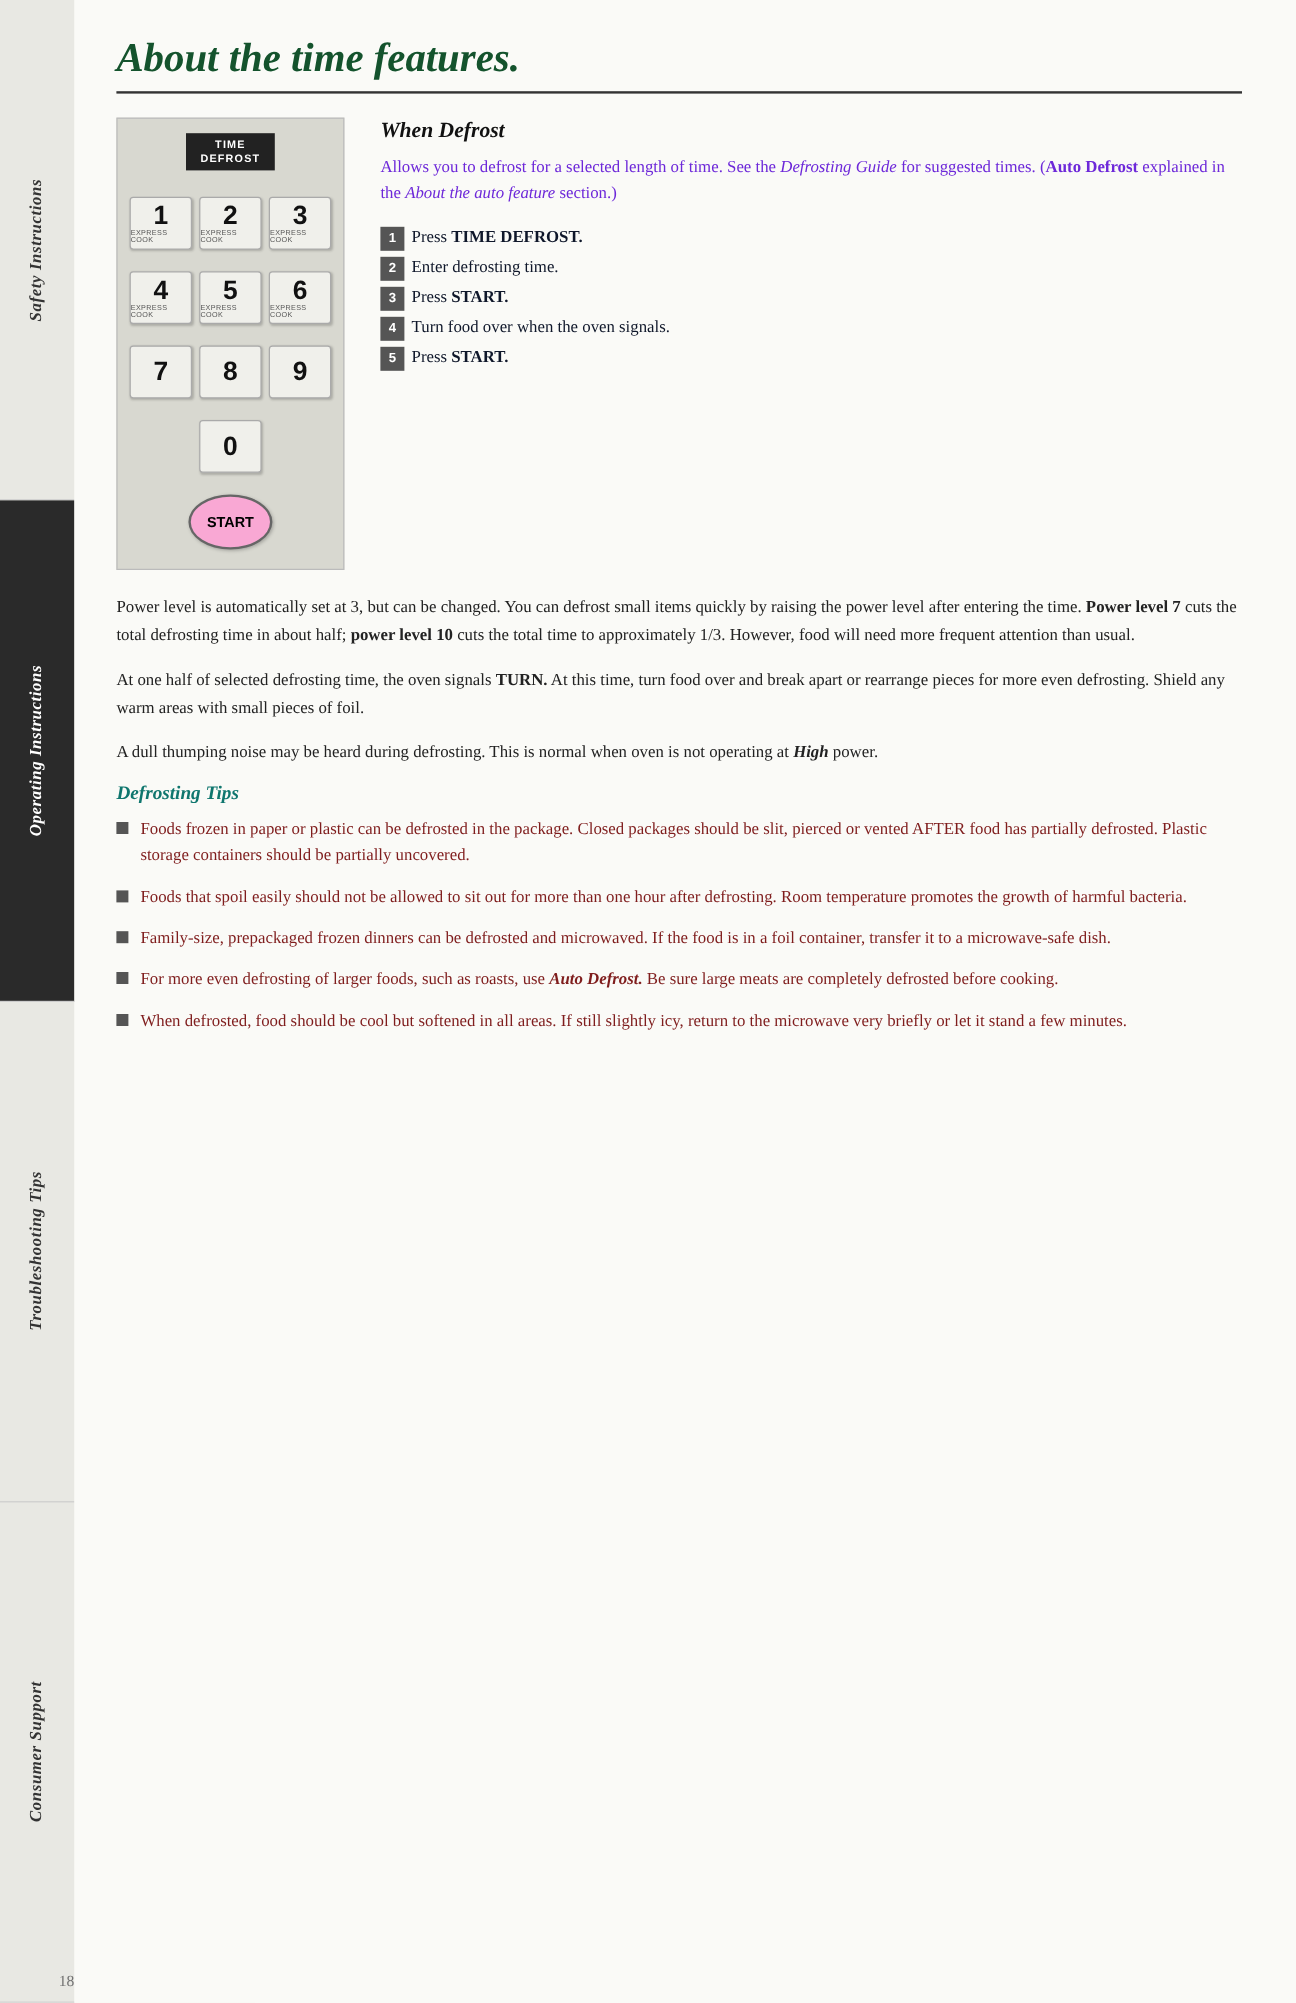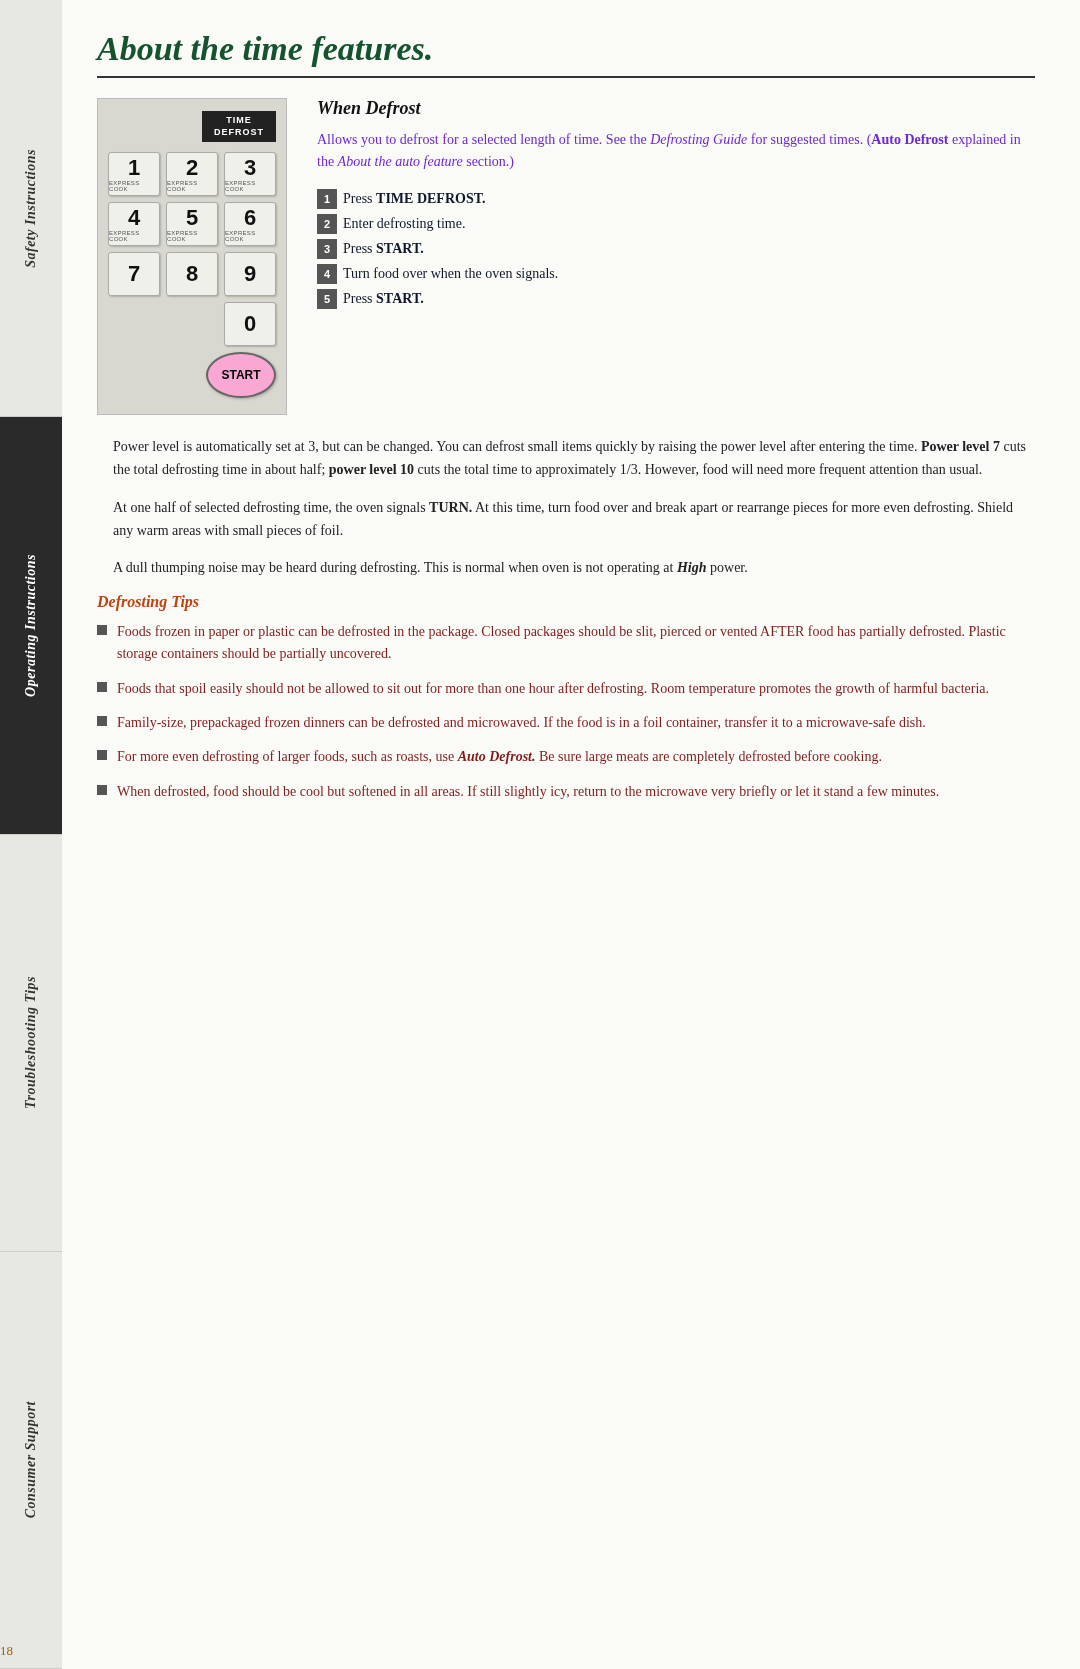--- a/index.html
+++ b/index.html
@@ -56,23 +56,23 @@
     .sidebar-section.active .sidebar-label {
       color: #fff;
     }
 
     
     .page-number-area {
       position: absolute;
       bottom: 10px;
       left: 0;
       width: 62px;
-      text-align: left;
+      text-align: right;
       font-size: 13px;
-      color: #a16207;
+      color: #737373;
       font-family: Georgia, serif;
     }
 
     
     .main-content {
       flex: 1;
       padding: 30px 45px 40px 35px;
       background: #fafaf7;
       position: relative;
     }
@@ -99,22 +99,22 @@
 
     
     .keypad-panel {
       width: 190px;
       flex-shrink: 0;
       background: #d8d8d0;
       border: 1px solid #bbb;
       padding: 12px 10px 16px 10px;
       display: flex;
       flex-direction: column;
-      align-items: flex-end;
-      gap: 6px;
+      align-items: center;
+      gap: 18px;
     }
 
     .time-defrost-label {
       background: #222;
       color: white;
       font-size: 9px;
       font-weight: bold;
       text-align: center;
       padding: 4px 12px;
       letter-spacing: 1px;
@@ -243,36 +243,35 @@
     .body-section {
       margin-top: 20px;
     }
 
     .body-para {
       font-size: 14px;
       line-height: 1.65;
       color: #222;
       margin-bottom: 14px;
       font-family: Georgia, serif;
-      margin-left: 16px;
     }
 
     .body-para b {
       font-weight: bold;
     }
 
     .body-para i {
       font-style: italic;
     }
 
     .subsection-title {
       font-size: 16px;
       font-weight: bold;
       font-style: italic;
-      color: #c2410c;
+      color: #0f766e;
       margin-bottom: 10px;
       font-family: Georgia, serif;
     }
 
     .bullet-list {
       list-style: none;
       padding: 0;
     }
 
     .bullet-item {

